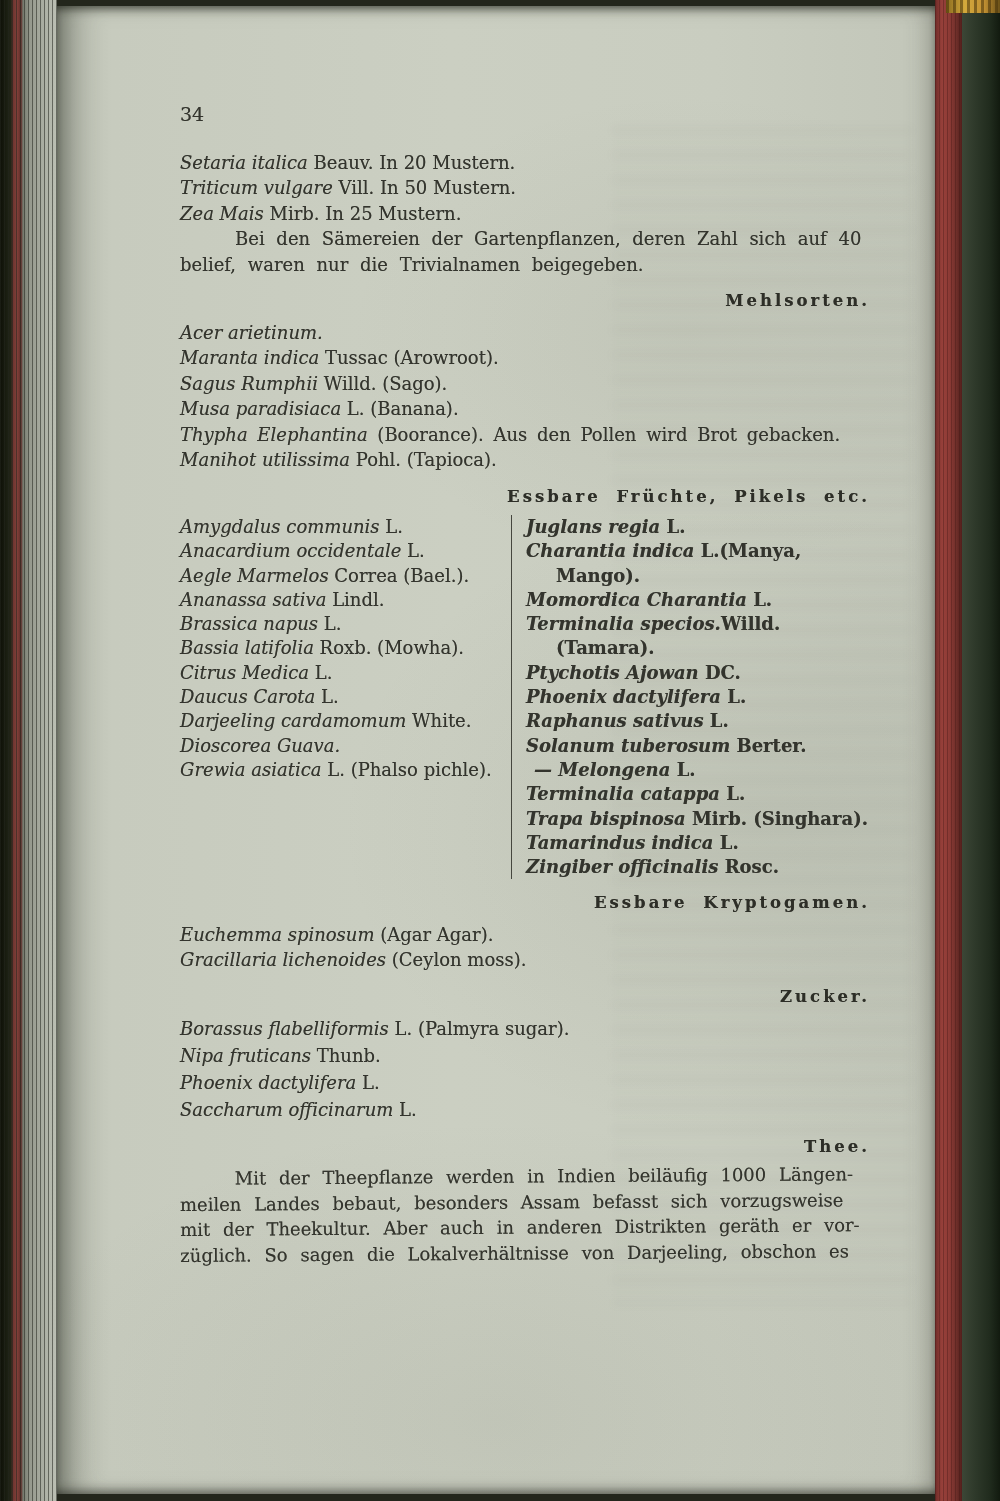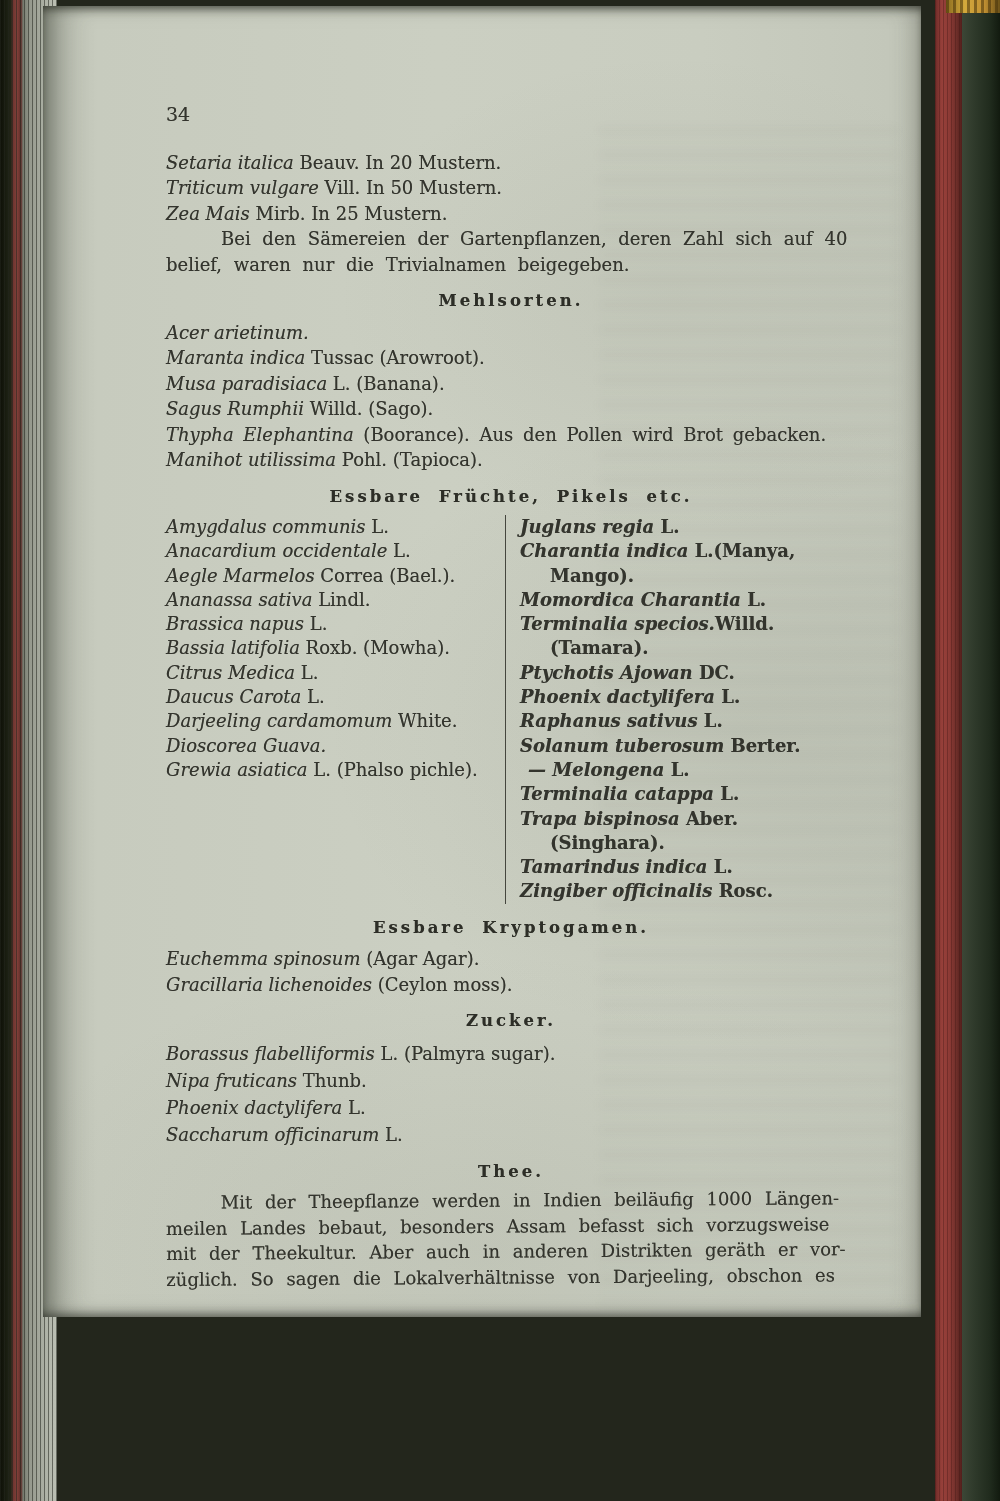--- a/index.html
+++ b/index.html
@@ -13,21 +13,21 @@
     position:absolute;left:0;top:0;width:57px;height:1501px;
     background:
       repeating-linear-gradient(90deg, rgba(35,38,30,0.55) 0 1px, rgba(255,255,255,0) 1px 4px),
       linear-gradient(90deg,
         #0e1007 0px,#1b1f12 7px,#232618 11px,
         #6d342f 13px,#83403a 17px,#5f2d29 21px,
         #757a6e 23px,#95998d 30px,#a2a69a 38px,
         #aeb2a6 46px,#b7bbaf 53px,#bcc0b4 57px);
   }
   .page{
-    position:absolute;left:43px;top:6px;width:878px;height:1311px;
+    position:absolute;left:57px;top:6px;width:878px;height:1488px;
     background:
       radial-gradient(ellipse 340px 240px at 72% 22%, rgba(118,120,104,0.09), rgba(0,0,0,0)),
       radial-gradient(ellipse 420px 320px at 80% 55%, rgba(110,114,98,0.11), rgba(0,0,0,0)),
       radial-gradient(ellipse 500px 300px at 50% 95%, rgba(104,108,92,0.10), rgba(0,0,0,0)),
       linear-gradient(90deg,#aeb2a5 0px,#bfc3b6 16px,#c7cbbe 55px,#cbcfc2 45%,#c9cdc0 75%,#c2c6b9 100%);
     box-shadow:
       inset 0 7px 9px -4px rgba(28,30,22,0.65),
       inset 0 -8px 10px -5px rgba(28,30,22,0.55),
       inset 28px 0 34px -18px rgba(48,52,42,0.55),
       inset -16px 0 26px -12px rgba(58,58,48,0.40);
@@ -60,29 +60,29 @@
     color:#33342d;font-size:18px;line-height:25.5px;
     text-shadow:0 0 0.6px rgba(51,52,45,0.55);
   }
   .pageno{font-size:19px;margin:8px 0 22px 0;}
   .sp{font-style:italic;}
   .entry{padding-left:30px;text-indent:-30px;}
   .entry.dash{padding-left:38px;}
   .entry .cont{text-indent:0;}
   .stretch{word-spacing:4px;}
   .heading{
-    text-align:center;font-weight:bold;font-size:16.5px;
+    text-align:right;font-weight:bold;font-size:16.5px;
     letter-spacing:3px;word-spacing:7px;color:#2d2e27;
     margin:11px 0 6px 0;
   }
   .pline{white-space:nowrap;word-spacing:6px;overflow:hidden;}
   .pline.indent{text-indent:55px;}
   .thee-para .pline{word-spacing:7px;}
   .cols{display:flex;line-height:24.3px;margin-top:5px;}
-  .col-left{width:331px;padding-right:8px;border-right:1.5px solid #45463e;}
+  .col-left{width:331px;padding-right:0;border-right:1.5px solid #45463e;}
   .col-right{flex:1;padding-left:14px;font-weight:bold;}
   .list-mehl{margin-bottom:2px;}
   .list-zucker .entry{line-height:27px;}
   .sec-krypto{margin-top:10px;}
   .thee-para{margin-top:4px;transform:rotate(-0.4deg);transform-origin:0 50%;}
 </style>
 </head>
 <body>
 
 <div class="spine"></div>
@@ -102,22 +102,22 @@
 
     <div>
       <div class="pline indent">Bei den Sämereien der Gartenpflanzen, deren Zahl sich auf 40</div>
       <div class="pline">belief, waren nur die Trivialnamen beigegeben.</div>
     </div>
 
     <div class="heading">Mehlsorten.</div>
     <div class="list-mehl">
       <div class="entry"><span class="sp">Acer arietinum.</span><span></span></div>
       <div class="entry"><span class="sp">Maranta indica</span><span> Tussac (Arowroot).</span></div>
+      <div class="entry"><span class="sp">Sagus Rumphii</span><span> Willd. (Sago).</span></div>
       <div class="entry"><span class="sp">Musa paradisiaca</span><span> L. (Banana).</span></div>
-      <div class="entry"><span class="sp">Sagus Rumphii</span><span> Willd. (Sago).</span></div>
       <div class="entry stretch"><span class="sp">Thypha Elephantina</span><span> (Boorance). Aus den Pollen wird Brot gebacken.</span></div>
       <div class="entry"><span class="sp">Manihot utilissima</span><span> Pohl. (Tapioca).</span></div>
     </div>
 
     <div class="heading">Essbare Früchte, Pikels etc.</div>
     <div class="cols">
       <div class="col-left">
         <div class="entry"><span class="sp">Amygdalus communis</span><span> L.</span></div>
         <div class="entry"><span class="sp">Anacardium occidentale</span><span> L.</span></div>
         <div class="entry"><span class="sp">Aegle Marmelos</span><span> Correa (Bael.).</span></div>
@@ -134,21 +134,21 @@
         <div class="entry"><span class="sp">Juglans regia</span><span> L.</span></div>
         <div class="entry"><span class="sp">Charantia indica</span><span> L.(Manya, Mango).</span></div>
         <div class="entry"><span class="sp">Momordica Charantia</span><span> L.</span></div>
         <div class="entry"><span class="sp">Terminalia specios.</span><span>Willd. (Tamara).</span></div>
         <div class="entry"><span class="sp">Ptychotis Ajowan</span><span> DC.</span></div>
         <div class="entry"><span class="sp">Phoenix dactylifera</span><span> L.</span></div>
         <div class="entry"><span class="sp">Raphanus sativus</span><span> L.</span></div>
         <div class="entry"><span class="sp">Solanum tuberosum</span><span> Berter.</span></div>
         <div class="entry dash"><span class="sp">— Melongena</span><span> L.</span></div>
         <div class="entry"><span class="sp">Terminalia catappa</span><span> L.</span></div>
-        <div class="entry"><span class="sp">Trapa bispinosa</span><span> Aber. (Singhara).</span></div>
+        <div class="entry"><span class="sp">Trapa bispinosa</span><span> Mirb. (Singhara).</span></div>
         <div class="entry"><span class="sp">Tamarindus indica</span><span> L.</span></div>
         <div class="entry"><span class="sp">Zingiber officinalis</span><span> Rosc.</span></div>
       </div>
     </div>
 
     <div class="sec-krypto">
       <div class="heading">Essbare Kryptogamen.</div>
       <div class="entry"><span class="sp">Euchemma spinosum</span><span> (Agar Agar).</span></div>
       <div class="entry"><span class="sp">Gracillaria lichenoides</span><span> (Ceylon moss).</span></div>
     </div>

